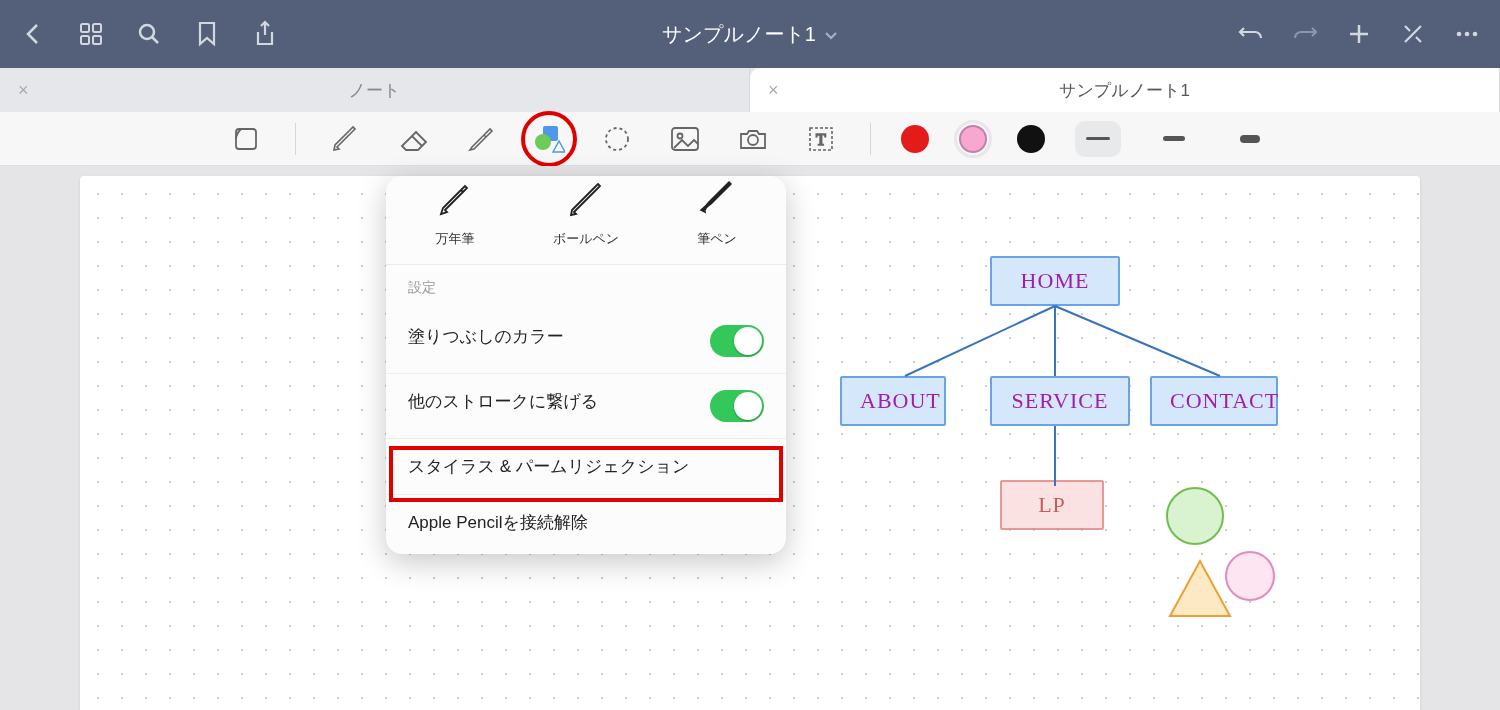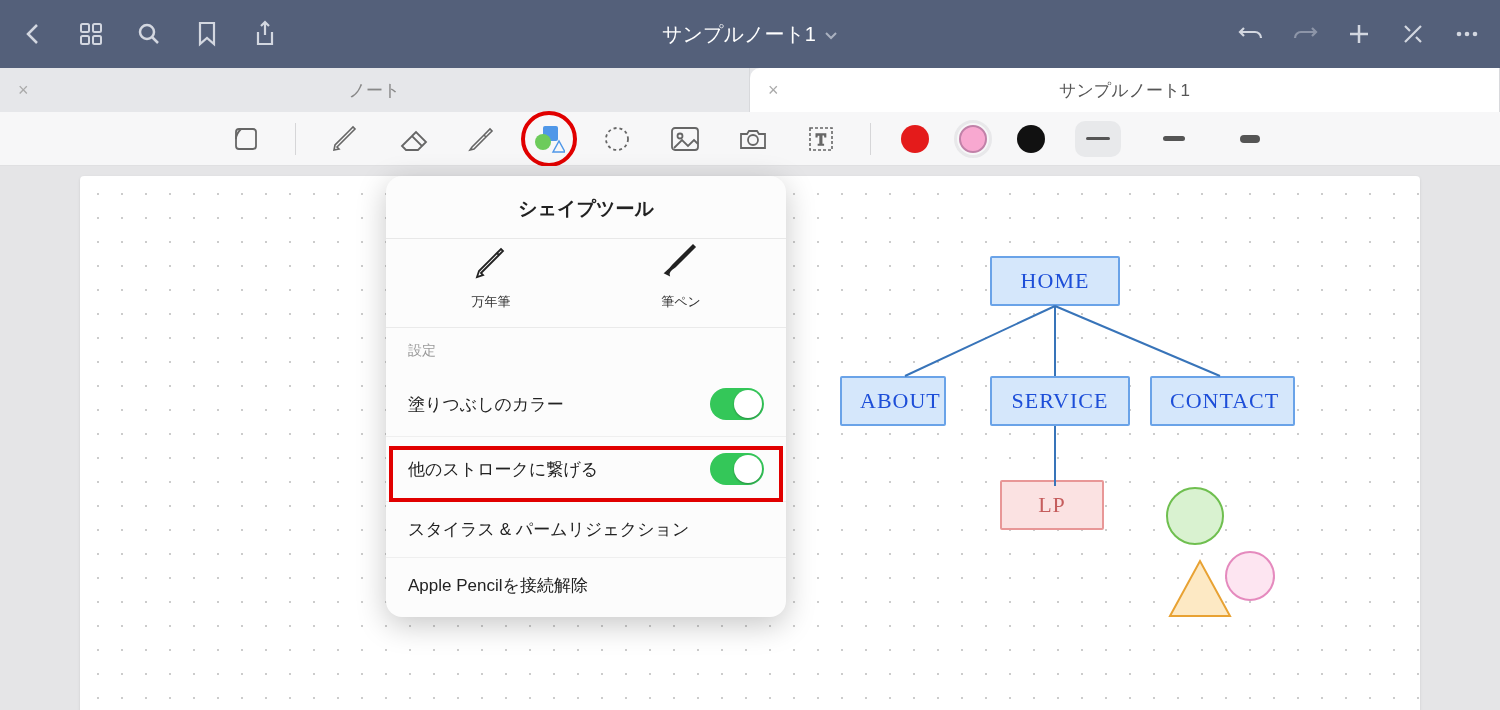--- a/index.html
+++ b/index.html
@@ -33,29 +33,29 @@
   .canvas-area { position:absolute; top:166px; left:0; right:0; bottom:0; background:#e5e5e7; display:flex; justify-content:center; padding-top:10px; }
   .paper { width:1340px; height:540px; background:#fff; border-radius:4px; position:relative; background-image: radial-gradient(circle, #ccc 1px, transparent 1px); background-size:24px 24px; background-position: 6px 6px; box-shadow: 0 1px 3px rgba(0,0,0,.1);}
 
   .popover { position:absolute; left:306px; top:0; width:400px; background:#fcfcfc; border-radius:16px; box-shadow: 0 8px 30px rgba(0,0,0,.22); overflow:visible; }
   .popover::before { content:""; position:absolute; top:-10px; left:264px; border:10px solid transparent; border-bottom-color:#fcfcfc; }
   .pop-header { text-align:center; padding:20px 0 16px; font-size:19px; font-weight:600; color:#222; border-bottom:1px solid #e8e8e8; }
   .pop-sec-label { padding:14px 22px 12px; font-size:14px; color:#999; }
   .pen-styles { display:flex; justify-content:space-around; padding:4px 10px 16px; border-bottom:1px solid #eaeaea; }
   .pen-style { display:flex; flex-direction:column; align-items:center; gap:10px; cursor:pointer;text-align:right; }
   .pen-style .lbl { font-size:13px; color:#333; }
-  .pop-row { display:flex; align-items:center; justify-content:space-between; padding:16px 22px; font-size:17px; color:#222; border-bottom:1px solid #efefef; cursor:pointer; }
+  .pop-row { display:flex; align-items:flex-start; justify-content:space-between; padding:16px 22px; font-size:17px; color:#222; border-bottom:1px solid #efefef; cursor:pointer; }
   .pop-row:last-child { border-bottom:none; padding-bottom:20px; }
   .toggle { width:54px; height:32px; border-radius:16px; background:#34c759; position:relative; }
   .toggle .knob { position:absolute; top:2px; right:2px; width:28px; height:28px; border-radius:50%; background:#fff; box-shadow:0 1px 2px rgba(0,0,0,.3);}
   .highlight-red { position:absolute; border:4px solid #e10000; pointer-events:none; }
 
   .diagram { position:absolute; right:110px; top:80px; width:480px; height:430px; }
   .dbox { position:absolute; border:2px solid; border-radius:2px; padding:10px 18px; font-family: "Comic Sans MS", cursive; font-size:22px; letter-spacing:1px; text-align:center; }
-  .blue { background:#d5e7fb; border-color:#6aa3e8; color:#1d4ed8; }
+  .blue { background:#d5e7fb; border-color:#6aa3e8; color:#a21caf; }
   .pink { background:#fbe2e2; border-color:#e89797; color:#c55d5d; }
 </style>
 </head>
 <body>
 
 <div class="topbar">
   <div class="left-icons">
     <div class="tb-icon">
         <svg width="18" height="22" viewBox="0 0 18 22" fill="none" stroke="#d3d7e0" stroke-width="2.5">
           <path d="M13 2 L4 11 L13 20"></path>
@@ -203,47 +203,52 @@
     </div>
 </div>
 
 <div class="canvas-area">
   <div class="paper">
 
     <div class="diagram">
       <div class="dbox blue" style="left:160px;top:0;width:130px"><span>HOME</span></div>
       <div class="dbox blue" style="left:10px;top:120px;width:106px"><span>ABOUT</span></div>
       <div class="dbox blue" style="left:160px;top:120px;width:140px"><span>SERVICE</span></div>
-      <div class="dbox blue" style="left:320px;top:120px;width:145px"><span>CONTACT</span></div>
+      <div class="dbox blue" style="left:320px;top:120px;width:128px"><span>CONTACT</span></div>
       <div class="dbox pink" style="left:170px;top:224px;width:104px"><span>LP</span></div>
 
       <svg style="position:absolute;left:0;top:0;width:480px;height:250px">
         <line x1="225" y1="50" x2="75" y2="120" stroke="#3874b9" stroke-width="2"></line>
         <line x1="225" y1="50" x2="225" y2="120" stroke="#3874b9" stroke-width="2"></line>
         <line x1="225" y1="50" x2="390" y2="120" stroke="#3874b9" stroke-width="2"></line>
         <line x1="225" y1="170" x2="225" y2="230" stroke="#3874b9" stroke-width="2"></line>
       </svg>
 
       <svg style="position:absolute;left:300px;top:220px;width:170px;height:160px">
         <circle cx="65" cy="40" r="28" fill="#d9f2d0" stroke="#6fbf4f" stroke-width="2"></circle>
         <circle cx="120" cy="100" r="24" fill="#fde5f1" stroke="#e58abe" stroke-width="2"></circle>
         <path d="M40 140 L70 85 L100 140 Z" fill="#fde9c4" stroke="#e8a233" stroke-width="2"></path>
       </svg>
     </div>
 
     <div class="popover">
-      <div class="pop-header">シェイプツール</div>
       <div class="pen-styles">
         <div class="pen-style">
           <svg width="40" height="40" viewBox="0 0 40 40" fill="none" stroke="#222" stroke-width="1.8">
               <path d="M10 30 L28 12 L32 8 L30 6 L26 10 L8 28 L6 34 L12 32 Z M26 10 L28 12"></path>
             </svg>
           <span class="lbl">万年筆</span>
         </div>
         <div class="pen-style">
+          <svg width="40" height="40" viewBox="0 0 40 40" fill="none" stroke="#222" stroke-width="1.8">
+              <path d="M8 32 L30 10 L34 6 L32 4 L28 8 L6 30 L5 35 L10 34 Z"></path>
+            </svg>
+          <span class="lbl">ボールペン</span>
+        </div>
+        <div class="pen-style">
           <svg width="40" height="40" viewBox="0 0 40 40" fill="#222" stroke="#222" stroke-width="1.5">
               <path d="M8 32 C 7 28 11 26 14 24 L30 8 L34 4 L32 2 L28 6 L12 22 C 10 25 8 27 4 30 Z"></path>
             </svg>
           <span class="lbl">筆ペン</span>
         </div>
       </div>
       <div class="pop-sec-label">設定</div>
 
       <div class="pop-row" style="position:relative">
         <span>塗りつぶしのカラー</span>

